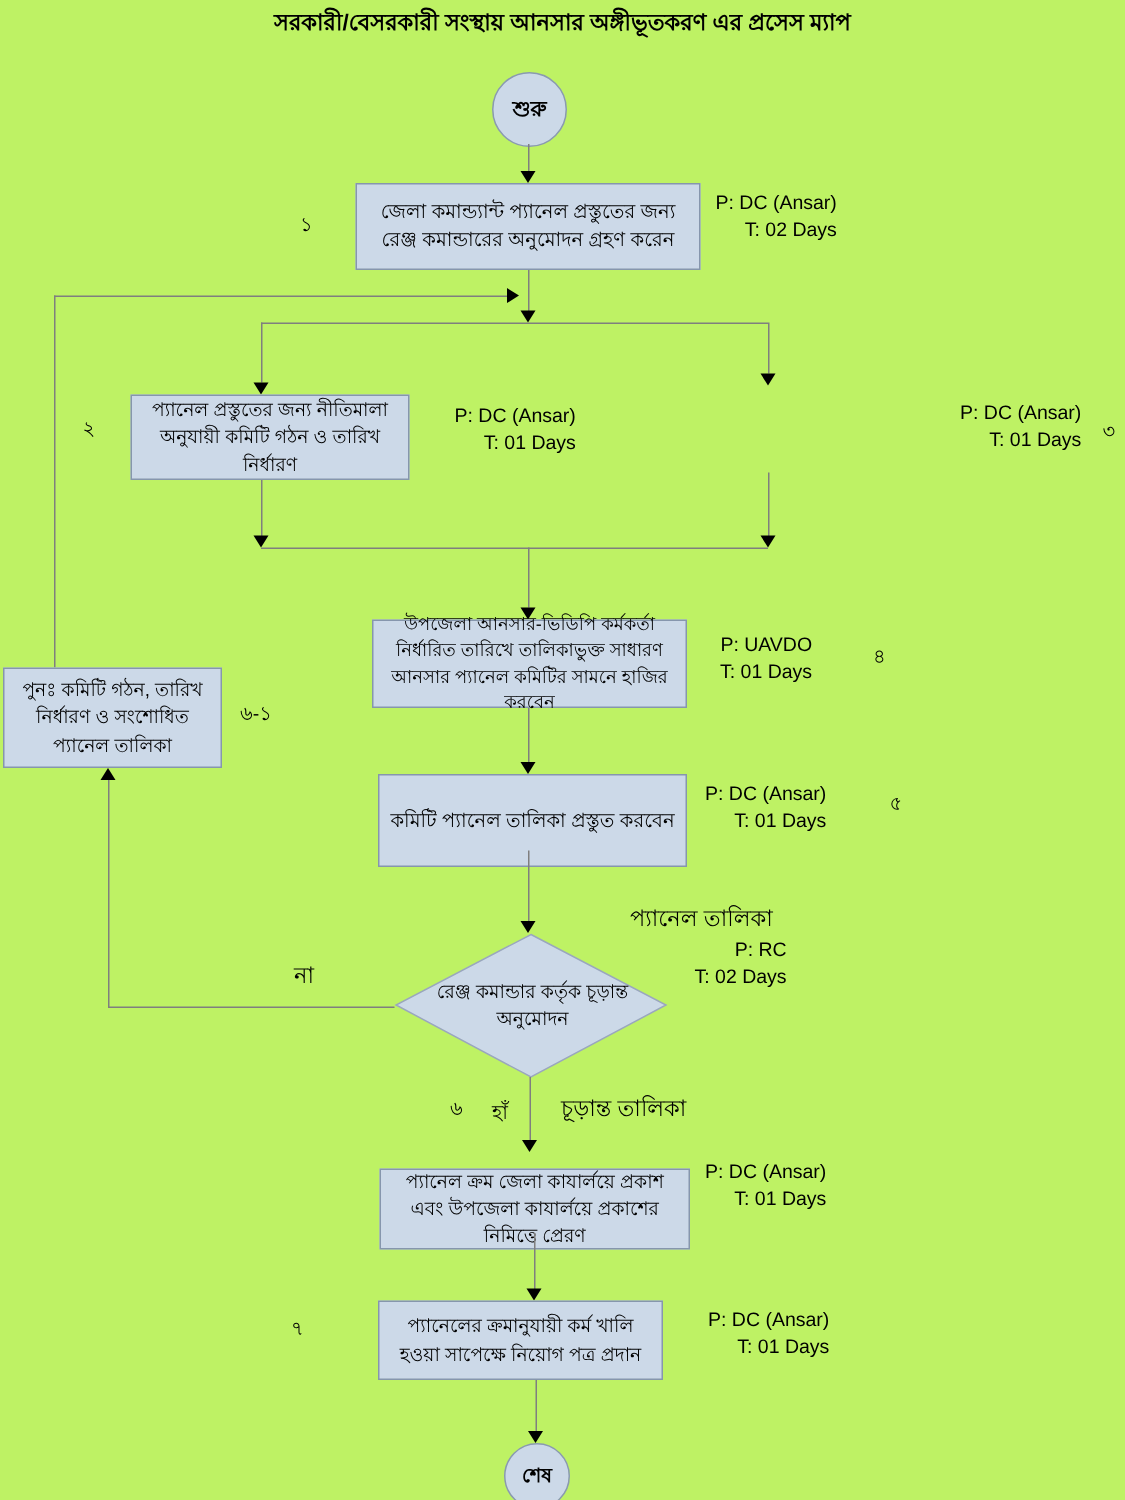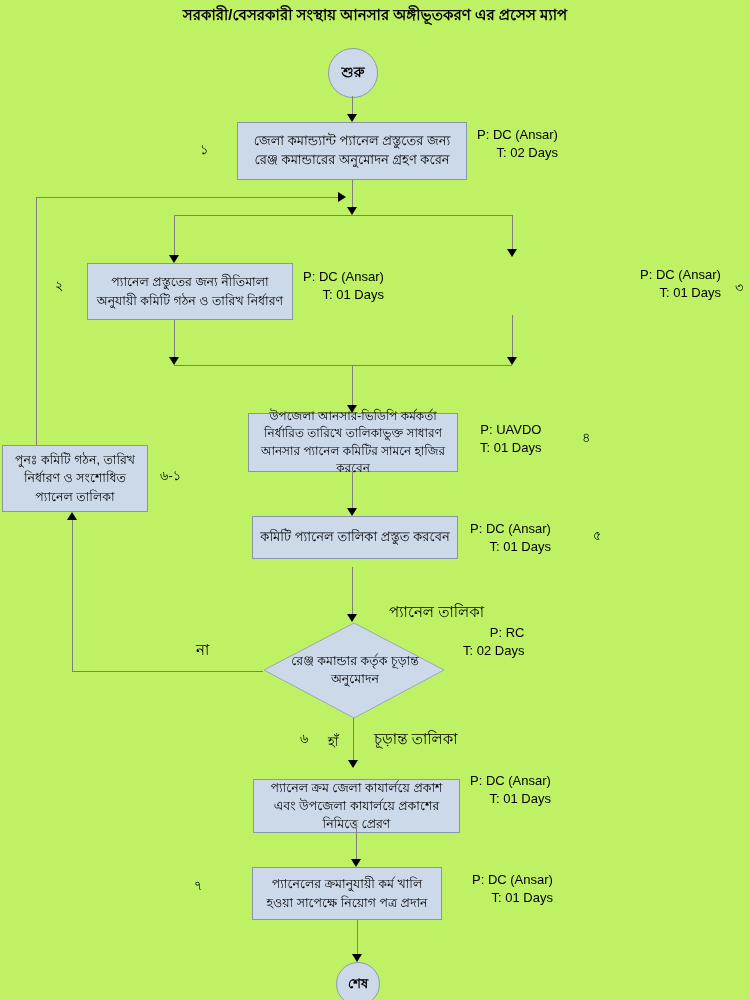--- a/index.html
+++ b/index.html
@@ -63,21 +63,21 @@
   <div class="arrow-right" style="left:338px;top:192px;"></div>
 
   <div class="vline" style="left:352px;top:180px;height:28px;"></div>
   <div class="arrow-down" style="left:347px;top:207px;"></div>
   <div class="hline" style="left:174px;top:215px;width:338px;"></div>
   <div class="vline" style="left:174px;top:215px;height:40px;"></div>
   <div class="arrow-down" style="left:169px;top:255px;"></div>
   <div class="vline" style="left:512px;top:215px;height:34px;"></div>
   <div class="arrow-down" style="left:507px;top:249px;"></div>
 
-  <div class="box" style="left:87px;top:263px;width:206px;height:57px;">
+  <div class="box" style="left:87px;top:263px;width:186px;height:57px;">
     <span>প্যানেল প্রস্তুতের জন্য নীতিমালা অনুযায়ী কমিটি গঠন ও তারিখ নির্ধারণ</span>
   </div>
   <div class="annotation" style="left:303px;top:268px;">
     <span>P: DC (Ansar)</span>
     <span>T: 01 Days</span>
   </div>
   <div class="number" style="left:55px;top:276px;">২</div>
 
   <div class="annotation" style="left:640px;top:266px;">
     <span>P: DC (Ansar)</span>
@@ -103,32 +103,32 @@
   <div class="number" style="left:582px;top:428px;">৪</div>
 
   <div class="box" style="left:2px;top:445px;width:146px;height:67px;">
     <span>পুনঃ  কমিটি গঠন, তারিখ নির্ধারণ ও সংশোধিত প্যানেল তালিকা</span>
   </div>
   <div class="number" style="left:160px;top:466px;">৬-১</div>
 
   <div class="vline" style="left:352px;top:472px;height:37px;"></div>
   <div class="arrow-down" style="left:347px;top:508px;"></div>
 
-  <div class="box" style="left:252px;top:516px;width:206px;height:43px;font-size:13px;">
+  <div class="box" style="left:252px;top:516px;width:206px;height:62px;font-size:13px;">
     <span>কমিটি প্যানেল তালিকা প্রস্তুত করবেন</span>
   </div>
   <div class="annotation" style="left:470px;top:520px;">
     <span>P: DC (Ansar)</span>
     <span>T: 01 Days</span>
   </div>
   <div class="number" style="left:593px;top:526px;">৫</div>
 
   <div class="vline" style="left:352px;top:567px;height:48px;"></div>
   <div class="arrow-down" style="left:347px;top:614px;"></div>
-  <div class="flow-label" style="left:389px;top:600px;">প্যানেল তালিকা</div>
+  <div class="flow-label" style="left:420px;top:600px;">প্যানেল তালিকা</div>
 
   <svg style="position:absolute;left:263px;top:622px;" width="182" height="97">
     <polygon points="91,1 181,48 91,96 1,48" fill="#ccd9e8" stroke="#9aa7bd" stroke-width="1"></polygon>
   </svg>
   <div class="diamond-text" style="left:285px;top:640px;width:140px;height:60px;">
     <span>রেঞ্জ কমান্ডার কর্তৃক চূড়ান্ত অনুমোদন</span>
   </div>
   <div class="annotation" style="left:463px;top:624px;">
     <span>P: RC</span>
     <span>T: 02 Days</span>

